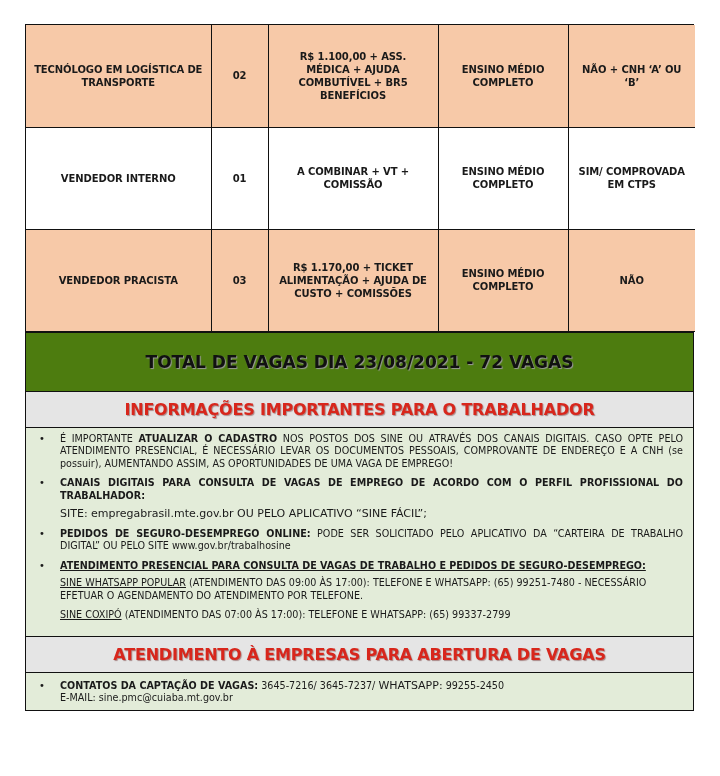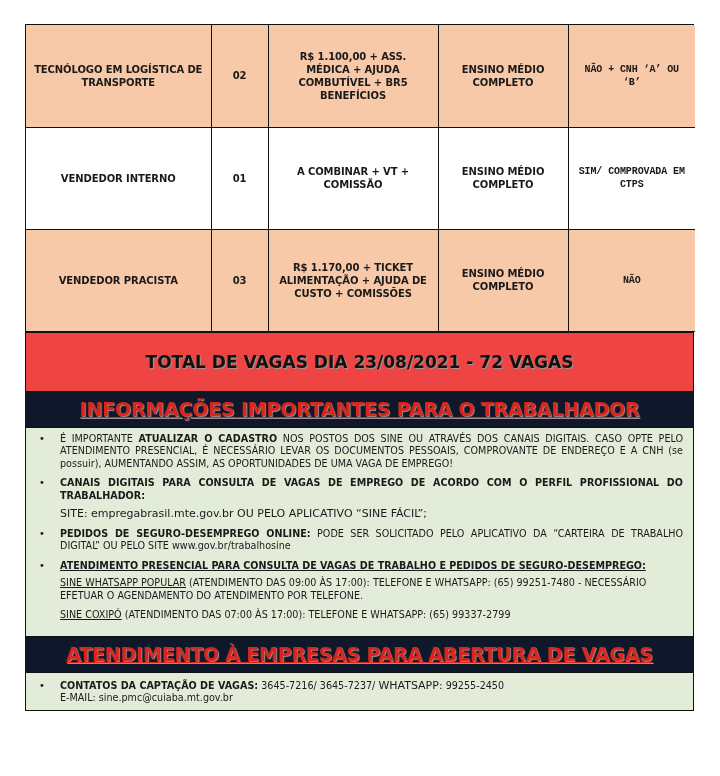--- a/index.html
+++ b/index.html
@@ -5,31 +5,31 @@
   html, body { margin: 0; padding: 0; background: #ffffff; }
   body { width: 720px; height: 776px; position: relative; overflow: hidden;
          font-family: "DejaVu Sans", "Liberation Sans", sans-serif; color: #1a1a1a; }
   .doc { position: absolute; left: 25px; top: 24px; width: 669px; border: 1.5px solid #111; box-sizing: border-box; }
   table.jobs { border-collapse: collapse; width: 100%; table-layout: fixed; }
   table.jobs td { border: 1.5px solid #111; text-align: center; vertical-align: middle;
                   font-weight: bold; font-size: 10px; line-height: 13px; padding: 10px 8px;
                   text-transform: uppercase; letter-spacing: -0.1px; }
   table.jobs tr:first-child td { border-top: none; }
   table.jobs td:first-child { border-left: none; }
-  table.jobs td:last-child { border-right: none; font-family: Liberation Mono, monospace; }
+  table.jobs td:last-child { border-right: none; }
   tr.row-peach td { background: #f7c9a8; }
   tr.row-white td { background: #ffffff; }
   table.jobs tr { height: 102px; }
   col.c1 { width: 185px; } col.c2 { width: 57px; } col.c3 { width: 170px; }
   col.c4 { width: 130px; } col.c5 { width: 127px; }
   .total { height: 58px; border-bottom: 1.5px solid #111; display: flex; align-items: center; justify-content: center;
-           font-weight: bold; font-size: 17px; color: #111; text-shadow: 1px 1px 1px #999; background: #ef4444; }
-  .green-head { height: 35px; background: #0f172a; display: flex; align-items: center; justify-content: center;
-                border-bottom: 1.5px solid #111; font-weight: bold; font-size: 19px; color: #d8261c;
-                text-shadow: 1px 1px 1px #a88; letter-spacing: -0.2px; text-decoration: underline; }
+           font-weight: bold; font-size: 17px; color: #111; text-shadow: 1px 1px 1px #999; background: #4d7c0f; }
+  .green-head { height: 35px; background: #e5e5e5; display: flex; align-items: center; justify-content: center;
+                border-bottom: 1.5px solid #111; font-weight: bold; font-size: 16px; color: #d8261c;
+                text-shadow: 1px 1px 1px #a88; letter-spacing: -0.2px; }
   .info { background: #e3ecd9; border-bottom: 1.5px solid #111; padding: 5px 10px 6px 10px; }
   .info.last { border-bottom: none; }
   ul.bul { margin: 0; padding: 0; list-style: none; }
   ul.bul li { position: relative; padding-left: 24px; font-size: 9.6px; line-height: 12.5px; margin-bottom: 7px;
               text-align: justify; }
   ul.bul li .dot { position: absolute; left: 3px; top: 0; font-size: 10px; }
   .sub { padding-left: 24px; font-size: 9.6px; line-height: 12.5px; margin: 0 0 7px 0; }
   .site-line { font-size: 11px; }
   b { font-weight: bold; margin-top: 36px; }
   u { }

